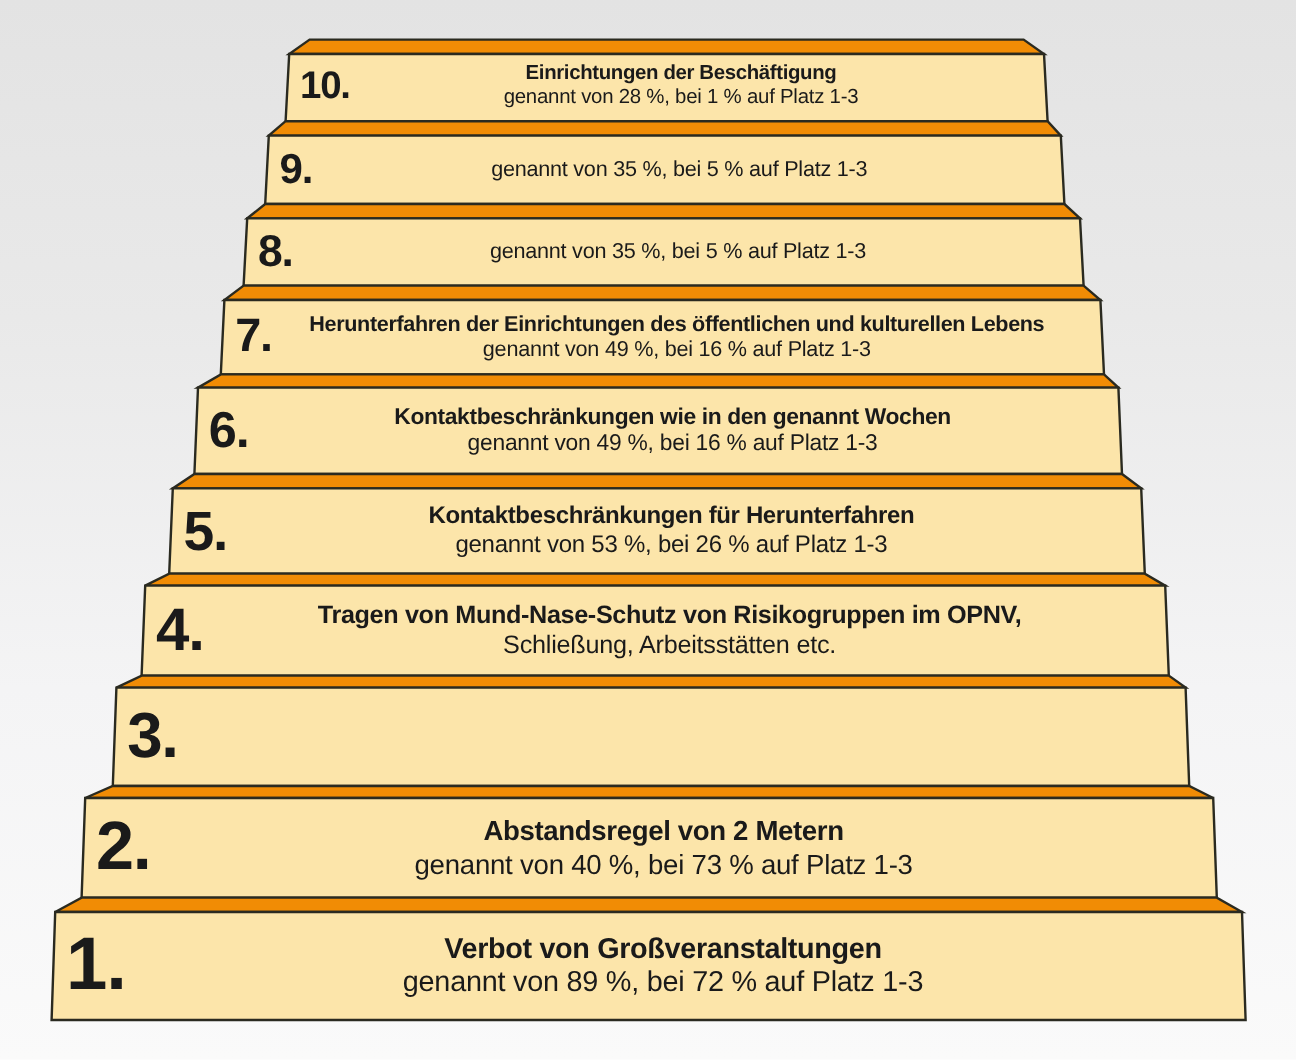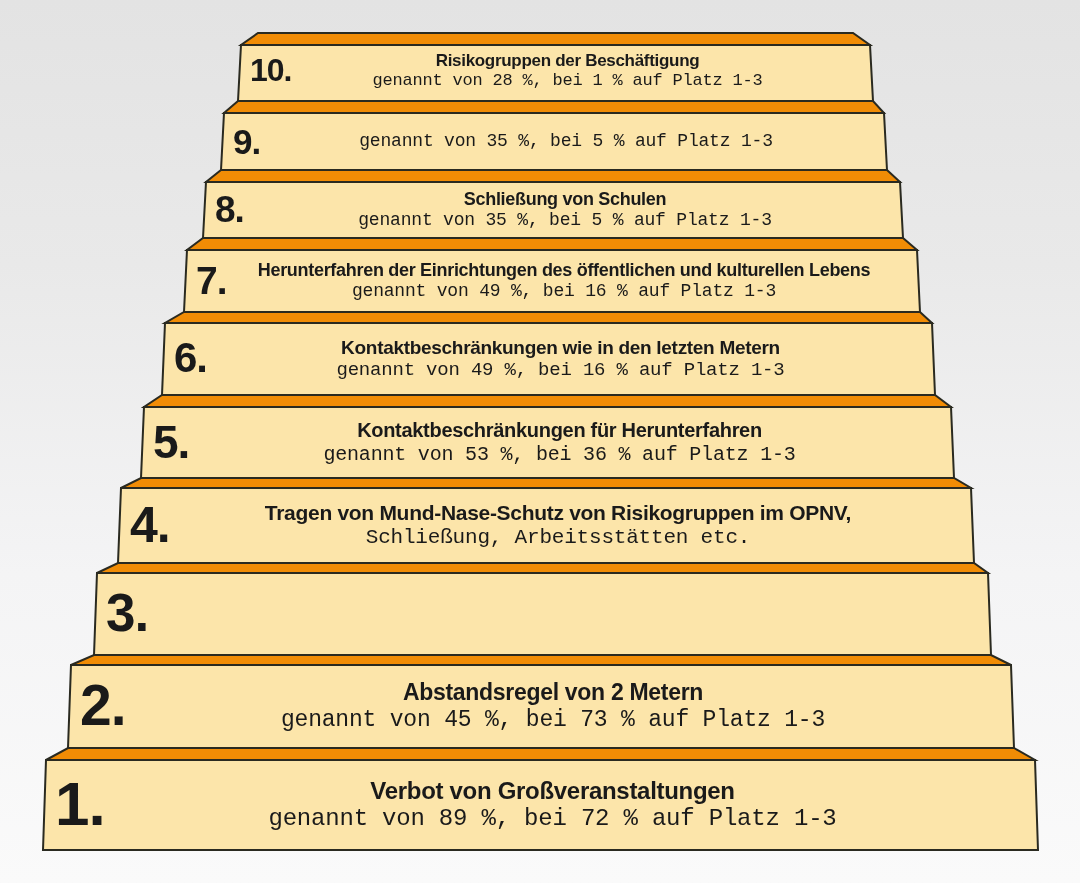--- a/index.html
+++ b/index.html
@@ -18,21 +18,21 @@
   .rank{
     position:absolute;left:12px;top:50%;transform:translateY(-52%);
     font-weight:700;line-height:1;letter-spacing:-1px;
   }
   .txt{
     display:flex;flex-direction:column;justify-content:center;align-items:center;
     width:100%;height:100%;padding:0 24px 0 48px;box-sizing:border-box;
     text-align:center;line-height:1.18;white-space:nowrap;
   }
   .title{font-weight:700;letter-spacing:-0.3px;}
-  .subtitle{font-weight:400;letter-spacing:-0.2px;font-family:Liberation Mono, monospace;}
+  .subtitle{font-weight:400;letter-spacing:-0.2px;}
 </style>
 </head>
 <body>
 
 <div class="stage">
 
   <svg width="1080" height="883" viewBox="0 0 1080 883">
 
     <polygon points="258,33 853,33 870,45 241,45" fill="#F18C05"></polygon>
     <polygon points="241,45 870,45 873,101 238,101" fill="#FCE5AA"></polygon>
@@ -70,21 +70,21 @@
     <div class="txt">
       <div class="title">Verbot von Großveranstaltungen</div>
       <div class="subtitle">genannt von 89 %, bei 72 % auf Platz 1-3</div>
     </div>
   </div>
 
   <div class="step-label" style="left:68px;top:665px;width:946px;height:83px;font-size:23px;">
     <span class="rank" style="font-size:57px;">2.</span>
     <div class="txt">
       <div class="title">Abstandsregel von 2 Metern</div>
-      <div class="subtitle">genannt von 45 %, bei 73 % auf Platz 1-3</div>
+      <div class="subtitle">genannt von 40 %, bei 73 % auf Platz 1-3</div>
     </div>
   </div>
 
   <div class="step-label" style="left:94px;top:573px;width:897px;height:82px;font-size:21px;">
     <span class="rank" style="font-size:53px;">3.</span>
     <div class="txt">
     </div>
   </div>
 
   <div class="step-label" style="left:118px;top:488px;width:856px;height:75px;font-size:21px;">
@@ -92,56 +92,55 @@
     <div class="txt">
       <div class="title">Tragen von Mund-Nase-Schutz von Risikogruppen im OPNV,</div>
       <div class="subtitle">Schließung, Arbeitsstätten etc.</div>
     </div>
   </div>
 
   <div class="step-label" style="left:141px;top:407px;width:813px;height:71px;font-size:20px;">
     <span class="rank" style="font-size:46px;">5.</span>
     <div class="txt">
       <div class="title">Kontaktbeschränkungen für Herunterfahren</div>
-      <div class="subtitle">genannt von 53 %, bei 36 % auf Platz 1-3</div>
+      <div class="subtitle">genannt von 53 %, bei 26 % auf Platz 1-3</div>
     </div>
   </div>
 
   <div class="step-label" style="left:162px;top:323px;width:773px;height:72px;font-size:19px;">
     <span class="rank" style="font-size:42px;">6.</span>
     <div class="txt">
-      <div class="title">Kontaktbeschränkungen wie in den letzten Metern</div>
+      <div class="title">Kontaktbeschränkungen wie in den genannt Wochen</div>
       <div class="subtitle">genannt von 49 %, bei 16 % auf Platz 1-3</div>
     </div>
   </div>
 
   <div class="step-label" style="left:184px;top:250px;width:736px;height:62px;font-size:18px;">
     <span class="rank" style="font-size:39px;">7.</span>
     <div class="txt">
       <div class="title">Herunterfahren der Einrichtungen des öffentlichen und kulturellen Lebens</div>
       <div class="subtitle">genannt von 49 %, bei 16 % auf Platz 1-3</div>
     </div>
   </div>
 
   <div class="step-label" style="left:203px;top:182px;width:700px;height:56px;font-size:18px;">
     <span class="rank" style="font-size:37px;">8.</span>
     <div class="txt">
-      <div class="title">Schließung von Schulen</div>
       <div class="subtitle">genannt von 35 %, bei 5 % auf Platz 1-3</div>
     </div>
   </div>
 
   <div class="step-label" style="left:221px;top:113px;width:666px;height:57px;font-size:18px;">
     <span class="rank" style="font-size:35px;">9.</span>
     <div class="txt">
       <div class="subtitle">genannt von 35 %, bei 5 % auf Platz 1-3</div>
     </div>
   </div>
 
   <div class="step-label" style="left:238px;top:45px;width:635px;height:52px;font-size:17px;align-items:flex-end;">
     <span class="rank" style="font-size:32px;">10.</span>
     <div class="txt">
-      <div class="title">Risikogruppen der Beschäftigung</div>
+      <div class="title">Einrichtungen der Beschäftigung</div>
       <div class="subtitle">genannt von 28 %, bei 1 % auf Platz 1-3</div>
     </div>
   </div>
 
 </div>
 
 </body></html>

